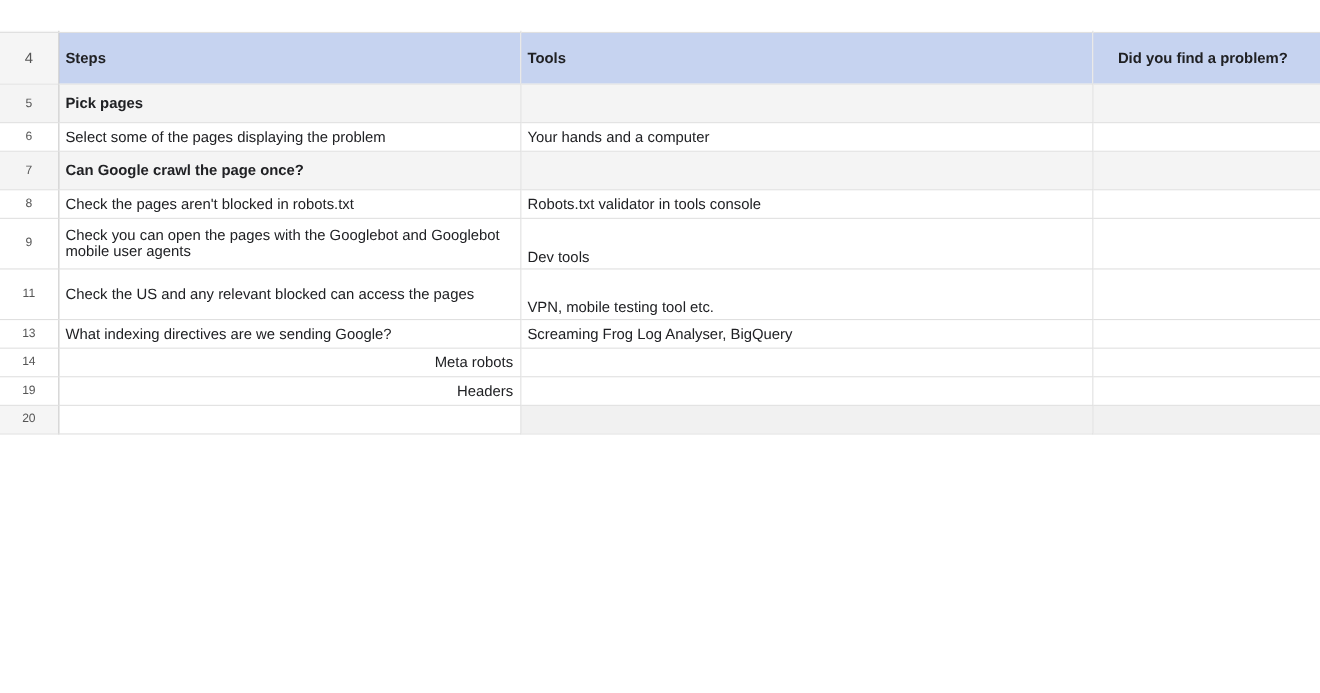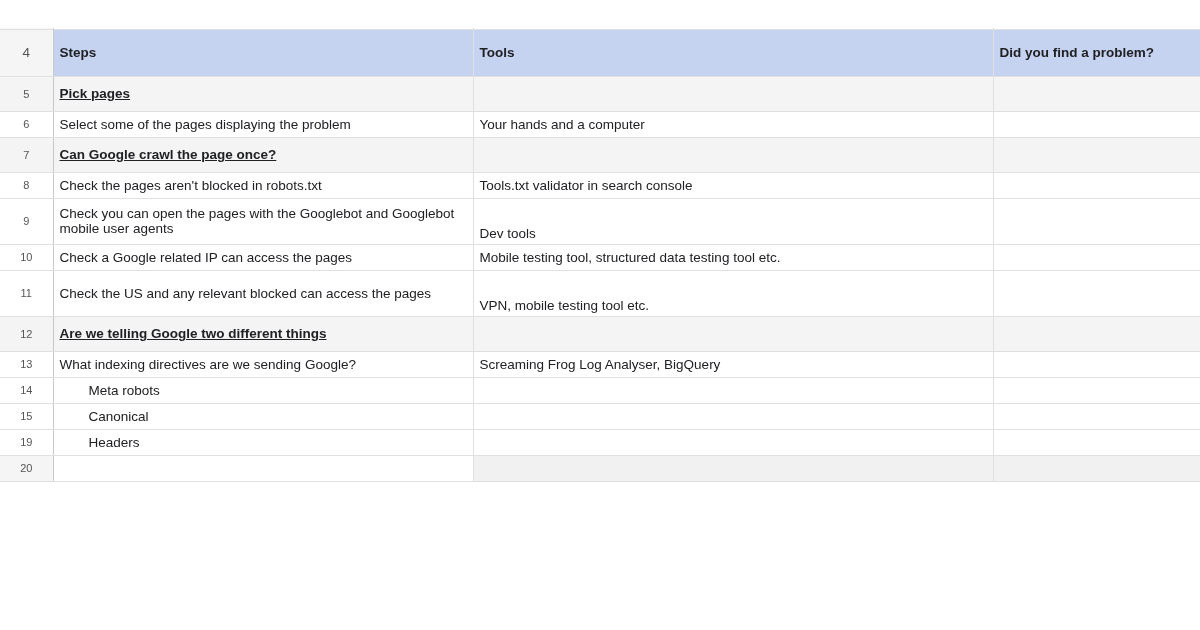--- a/index.html
+++ b/index.html
@@ -71,29 +71,29 @@
   tr.hdr td.gutter { background: #f5f5f5; font-weight: normal; }
 
   tr.section td { background: #f4f4f4; font-weight: bold; }
   tr.section td.gutter { font-weight: normal; }
 
   tr.entry td { background: #ffffff; }
 
   td.shaded { background: #f1f1f1; }
   td.white  { background: #ffffff; }
 
-  td.indent { padding-left: 35px; }
+  td.indent { padding-left: 35px; text-align: right; }
 
   td.bottomtext { vertical-align: bottom; padding-bottom: 3px; }
   td.tall { height: 46px; }
   td.norm { height: 26px; }
   td.hdrcell { height: 47px; margin-left: 36px; }
-  td.secrow { height: 35px; text-decoration: underline; }
-
-  td.rightal { text-align: left; padding-right: 12px; }
+  td.secrow { height: 35px; }
+
+  td.rightal { text-align: center; padding-right: 12px; }
 
   
   tr.sliver td { height: 20px; background: #ffffff; }
   tr.sliver td.gutter { background: #f5f5f5; }
 
   
   tr.clipped td { height: 26px; }
 </style>
 </head>
 <body>
@@ -141,72 +141,54 @@
         <tr class="section">
           <td class="gutter">7</td>
           <td class="secrow">Can Google crawl the page once?</td>
           <td class="secrow"></td>
           <td class="secrow"></td>
         </tr>
 
         <tr class="entry">
           <td class="gutter">8</td>
           <td class="norm white">Check the pages aren't blocked in robots.txt</td>
-          <td class="norm white">Tools.txt validator in search console</td>
+          <td class="norm white">Robots.txt validator in tools console</td>
           <td class="norm white"></td>
         </tr>
 
         <tr class="entry">
           <td class="gutter">9</td>
           <td class="tall white">Check you can open the pages with the Googlebot and Googlebot mobile user agents</td>
           <td class="tall white bottomtext">Dev tools</td>
           <td class="tall white"></td>
         </tr>
 
-        <tr class="entry">
-          <td class="gutter">10</td>
-          <td class="norm white">Check a Google related IP can access the pages</td>
-          <td class="norm white">Mobile testing tool, structured data testing tool etc.</td>
-          <td class="norm white"></td>
-        </tr>
 
         <tr class="entry">
           <td class="gutter">11</td>
           <td class="tall white">Check the US and any relevant blocked can access the pages</td>
           <td class="tall white bottomtext">VPN, mobile testing tool etc.</td>
           <td class="tall white"></td>
         </tr>
 
-        <tr class="section">
-          <td class="gutter">12</td>
-          <td class="secrow">Are we telling Google two different things</td>
-          <td class="secrow"></td>
-          <td class="secrow"></td>
-        </tr>
 
         <tr class="entry">
           <td class="gutter">13</td>
           <td class="norm white">What indexing directives are we sending Google?</td>
           <td class="norm white">Screaming Frog Log Analyser, BigQuery</td>
           <td class="norm shaded"></td>
         </tr>
 
         <tr class="entry">
           <td class="gutter">14</td>
           <td class="norm white indent">Meta robots</td>
           <td class="norm shaded"></td>
           <td class="norm shaded"></td>
         </tr>
 
-        <tr class="entry">
-          <td class="gutter">15</td>
-          <td class="norm white indent">Canonical</td>
-          <td class="norm shaded"></td>
-          <td class="norm shaded"></td>
-        </tr>
 
 
 
 
         <tr class="entry">
           <td class="gutter">19</td>
           <td class="norm white indent">Headers</td>
           <td class="norm shaded"></td>
           <td class="norm shaded"></td>
         </tr>

